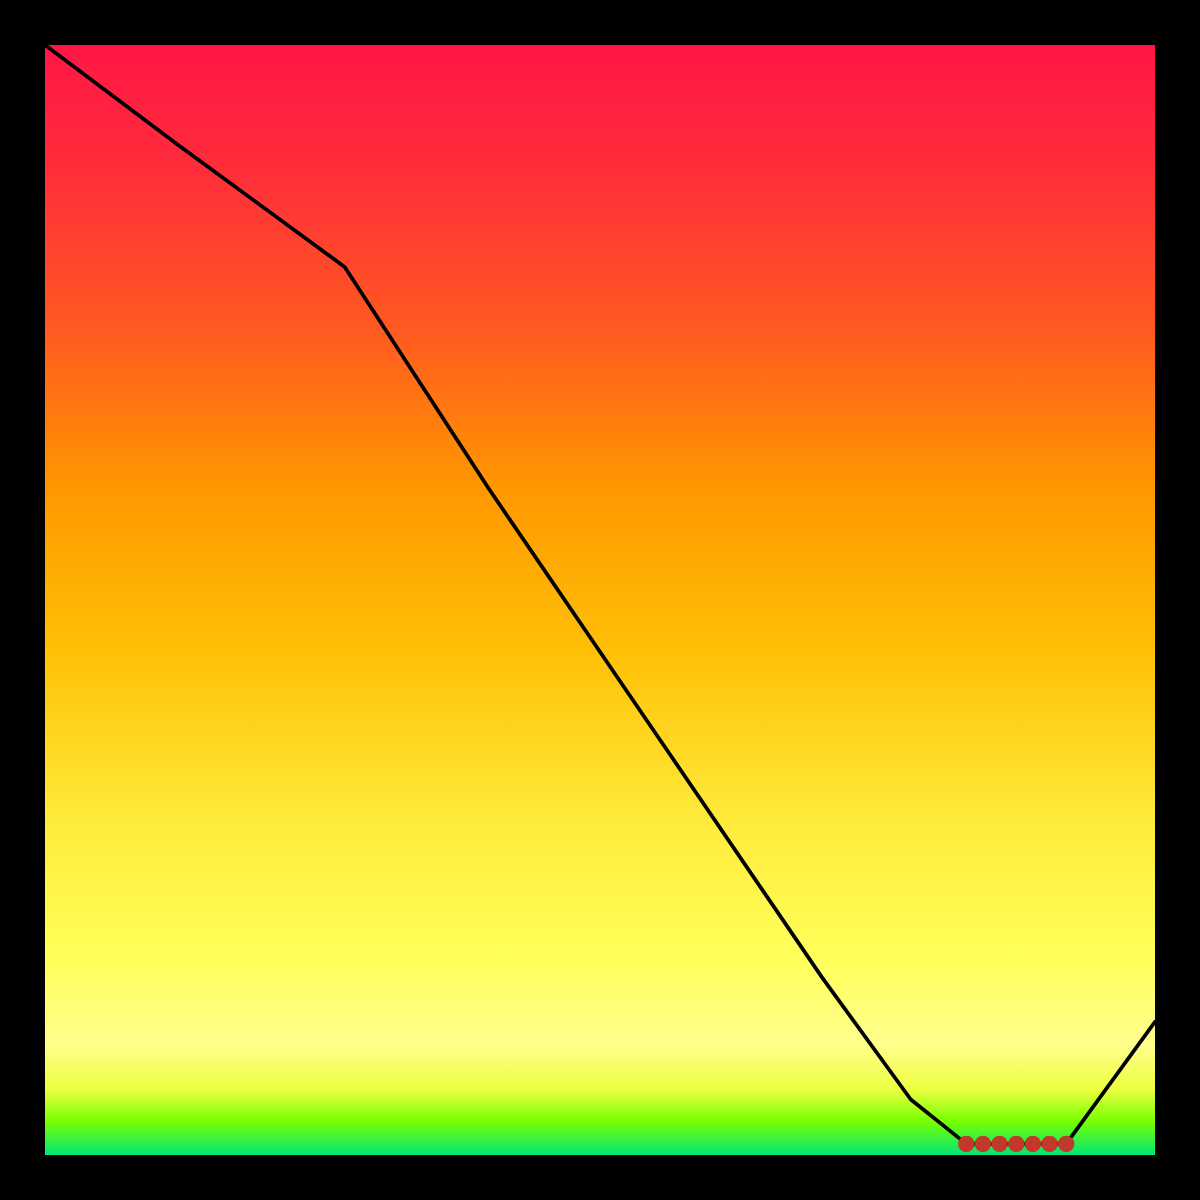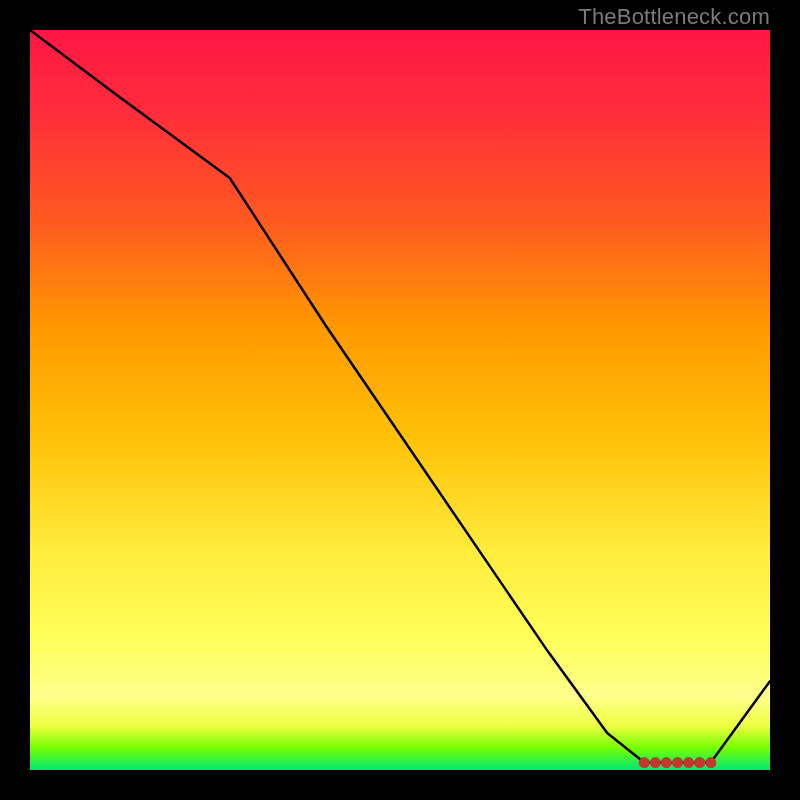--- a/index.html
+++ b/index.html
@@ -51,21 +51,20 @@
     left: 0;
     top: 0;
     width: 740px;
     height: 740px;
   }
 </style>
 </head>
 <body>
 
 <div class="container">
-  <div class="watermark">TheBottleneck.com</div>
   <div class="plot-area">
     <svg class="curve" viewBox="0 0 740 740" preserveAspectRatio="none">
       <path id="line-path" fill="none" stroke="#000" stroke-width="2.5" stroke-linejoin="round" stroke-linecap="round" d="M0.0 0.0 L88.8 66.6 L199.8 148.0 L296.0 296.0 L407.0 458.8 L518.0 621.6 L577.2 703.0 L614.2 732.6 L651.2 732.6 L680.8 732.6 L740.0 651.2"></path>
       <g id="marker-group">
           <circle cx="614.2" cy="732.6" r="5.5" fill="#c0392b"></circle>
           <circle cx="625.3" cy="732.6" r="5.5" fill="#c0392b"></circle>
           <circle cx="636.4" cy="732.6" r="5.5" fill="#c0392b"></circle>
           <circle cx="647.5" cy="732.6" r="5.5" fill="#c0392b"></circle>
           <circle cx="658.6" cy="732.6" r="5.5" fill="#c0392b"></circle>
           <circle cx="669.7" cy="732.6" r="5.5" fill="#c0392b"></circle>

